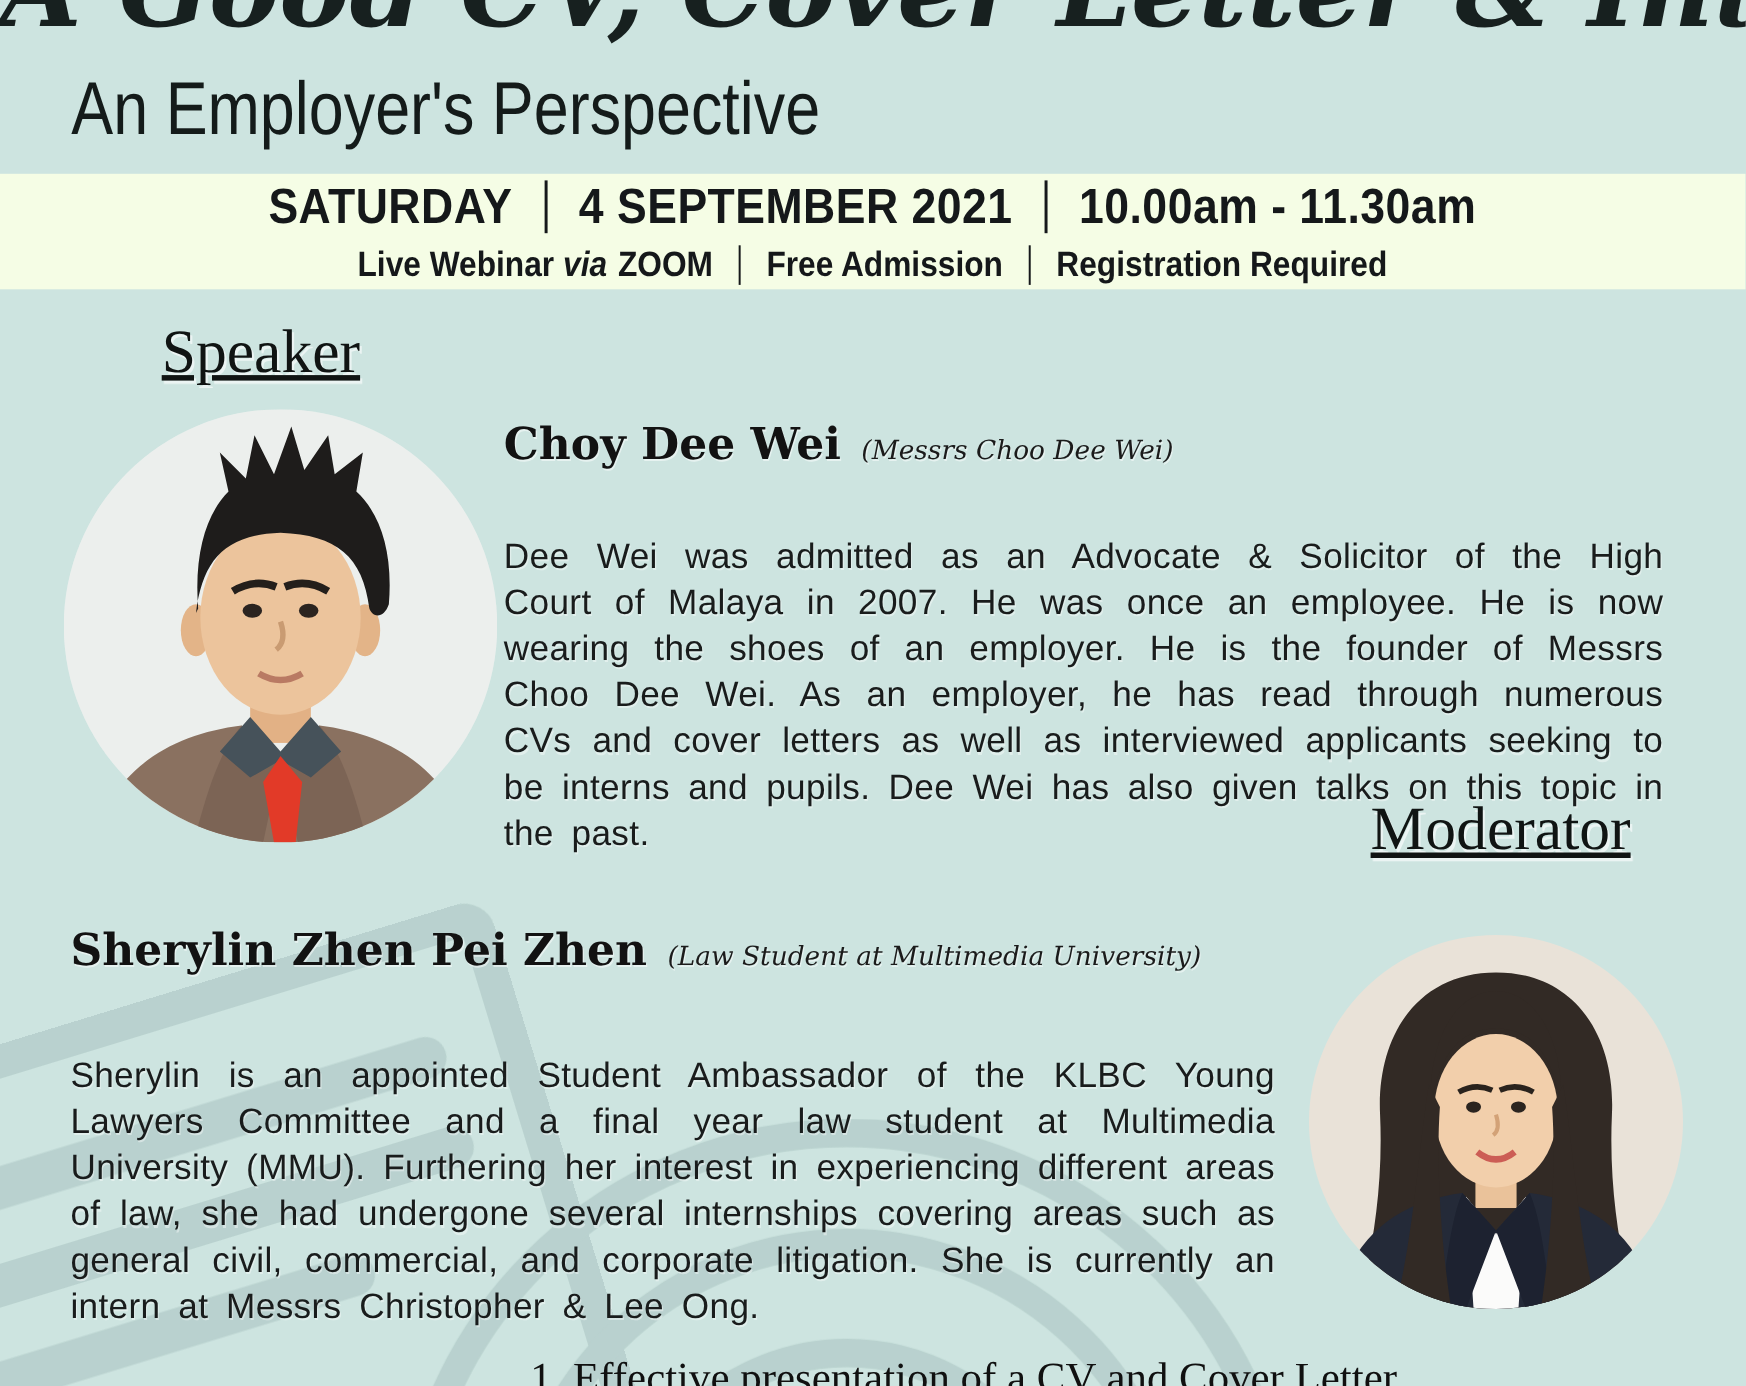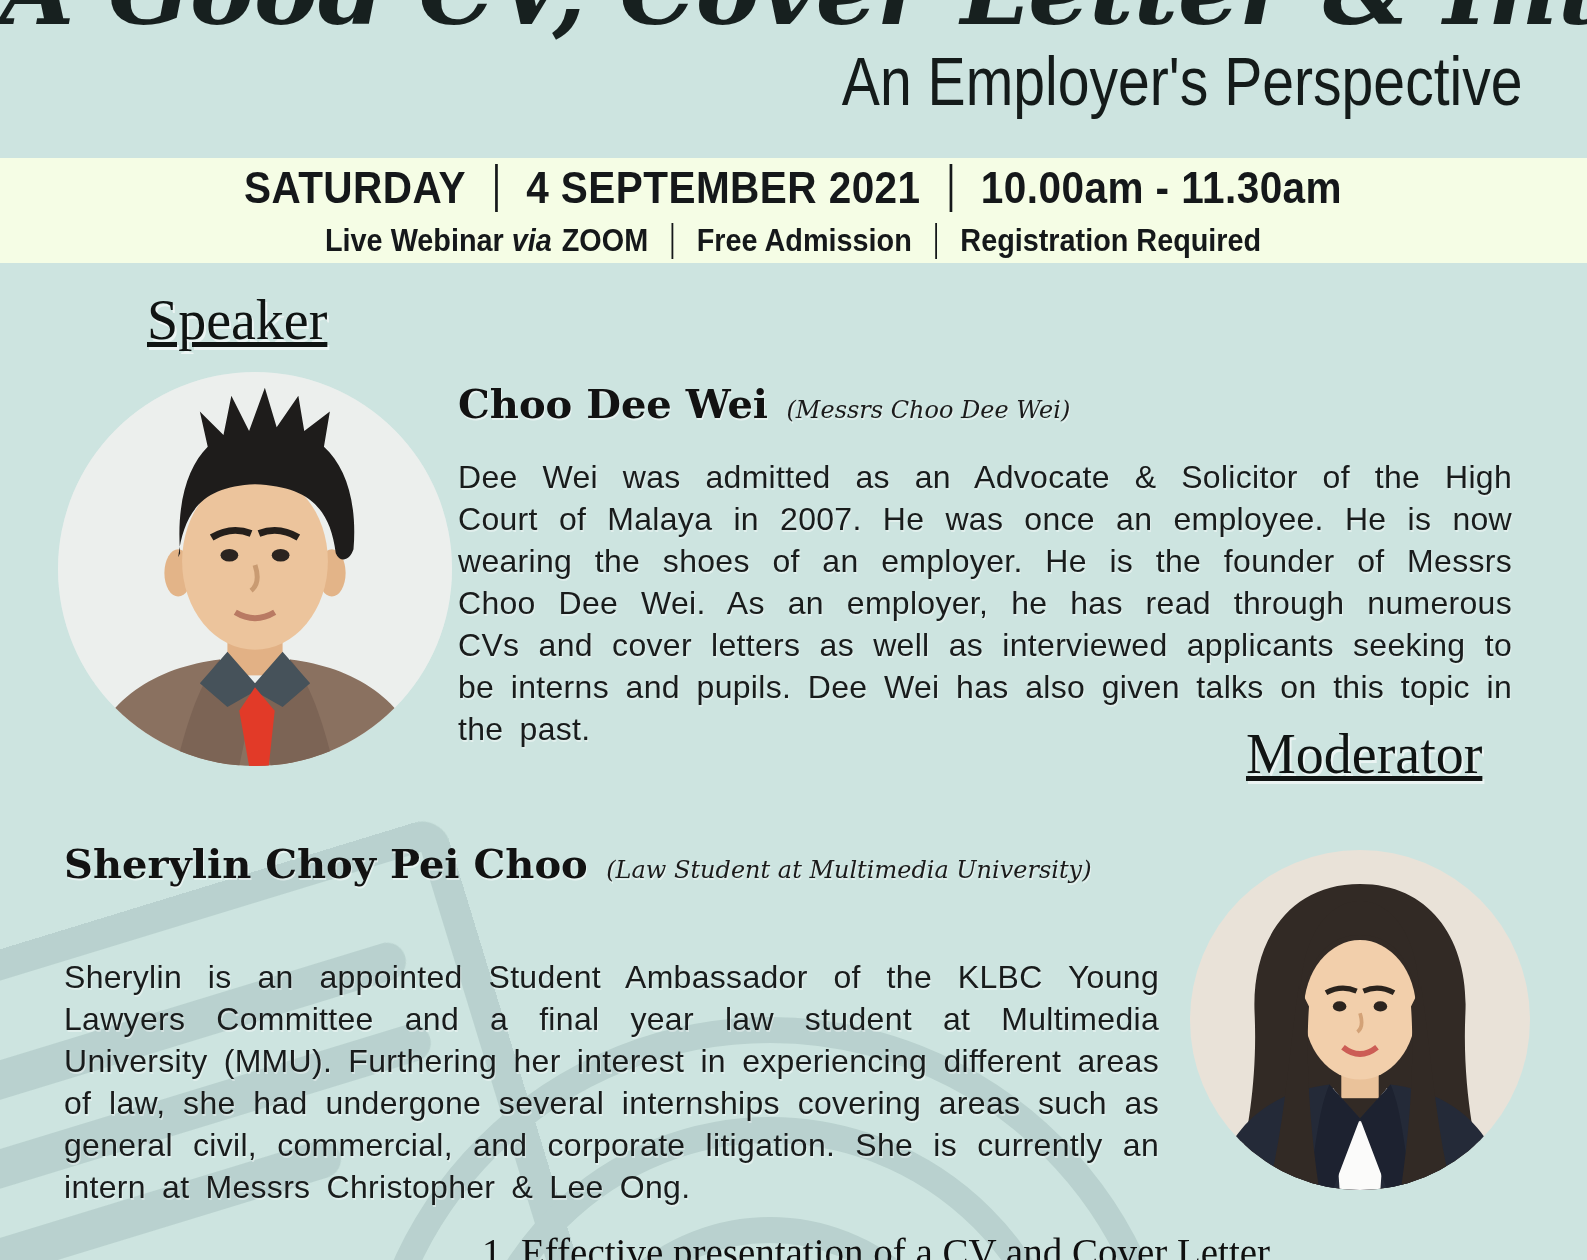--- a/index.html
+++ b/index.html
@@ -14,21 +14,21 @@
   .layer{position:absolute;z-index:1;}
   
   .watermark{position:absolute;left:0;top:0;width:1587px;height:1260px;z-index:0;}
   
   .script-title{
     position:absolute;top:-64px;left:0;width:100%;text-align:center;
     font-family:"DejaVu Serif", serif;font-style:italic;font-weight:700;
     font-size:96px;line-height:1.15;white-space:nowrap;color:#17201f;z-index:1;
   }
   
-  .subtitle-wrap{position:absolute;top:42px;left:0;width:100%;text-align:right;z-index:1;}
+  .subtitle-wrap{position:absolute;top:60px;left:0;width:100%;text-align:left;z-index:1;}
   .subtitle{
     display:inline-block;font-size:68px;font-weight:500;color:#141b1a;
     transform:scaleX(.84);transform-origin:50% 50%;white-space:nowrap;
   }
   
   .banner{
     position:absolute;top:158px;left:0;width:100%;height:105px;
     background:#f5fde5;z-index:1;
     display:flex;flex-direction:column;justify-content:center;align-items:center;
   }
@@ -66,21 +66,21 @@
     text-shadow:1px 2px 0 rgba(255,255,255,.5);
   }
   .speaker-name-line{left:458px;top:380px;}
   .moderator-name-line{left:64px;top:840px;}
   
   .bio{
     text-align:justify;font-size:32px;line-height:42px;font-weight:500;
     color:#191c1c;letter-spacing:.3px;word-spacing:7px;
     text-shadow:1px 2px 0 rgba(255,255,255,.4);
   }
-  .speaker-bio{left:458px;top:424px;width:1054px;}
+  .speaker-bio{left:458px;top:452px;width:1054px;}
   .moderator-bio{left:64px;top:924px;width:1095px;}
   
   .footer-line{
     left:482px;top:1230px;white-space:nowrap;
     font-family:"Liberation Serif", serif;font-weight:500;font-size:39px;color:#101010;
   }
 </style>
 </head>
 <body>
 
@@ -151,30 +151,30 @@
     <path d="M82,146 L100,162 L92,200 L60,200 C66,176 72,158 82,146 Z" fill="#7c6455"></path>
     <path d="M118,146 L100,162 L108,200 L140,200 C134,176 128,158 118,146 Z" fill="#7c6455"></path>
 
     <path d="M72,158 L86,142 L100,158 L114,142 L128,158 L114,170 L100,162 L86,170 Z" fill="#46525a"></path>
 
     <path d="M100,160 L92,172 L97,200 L107,200 L110,172 Z" fill="#e23a28"></path>
   </svg>
 </div>
 
 <div class="layer name-line speaker-name-line">
-  <span class="person-name">Choo Dee Wei</span>
+  <span class="person-name">Choy Dee Wei</span>
   <span class="person-affil">(Messrs Choo Dee Wei)</span>
 </div>
 
 <p class="layer bio speaker-bio">Dee Wei was admitted as an Advocate &amp; Solicitor of the High Court of Malaya in 2007. He was once an employee. He is now wearing the shoes of an employer. He is the founder of Messrs Choo Dee Wei. As an employer, he has read through numerous CVs and cover letters as well as interviewed applicants seeking to be interns and pupils. Dee Wei has also given talks on this topic in the past.</p>
 
 <div class="layer section-heading moderator-heading">Moderator</div>
 
 <div class="layer name-line moderator-name-line">
-  <span class="person-name">Sherylin Choy Pei Choo</span>
+  <span class="person-name">Sherylin Zhen Pei Zhen</span>
   <span class="person-affil">(Law Student at Multimedia University)</span>
 </div>
 
 <p class="layer bio moderator-bio">Sherylin is an appointed Student Ambassador of the KLBC Young Lawyers Committee and a final year law student at Multimedia University (MMU). Furthering her interest in experiencing different areas of law, she had undergone several internships covering areas such as general civil, commercial, and corporate litigation. She is currently an intern at Messrs Christopher &amp; Lee Ong.</p>
 
 <div class="layer photo photo-moderator">
   <svg viewBox="0 0 200 200" aria-hidden="true">
     <rect width="200" height="200" fill="#e9e2d8"></rect>
 
     <path d="M100,20 C58,20 36,54 38,96 C40,140 32,176 26,200 L174,200 C168,176 160,140 162,96 C164,54 142,20 100,20 Z" fill="#322a25"></path>

